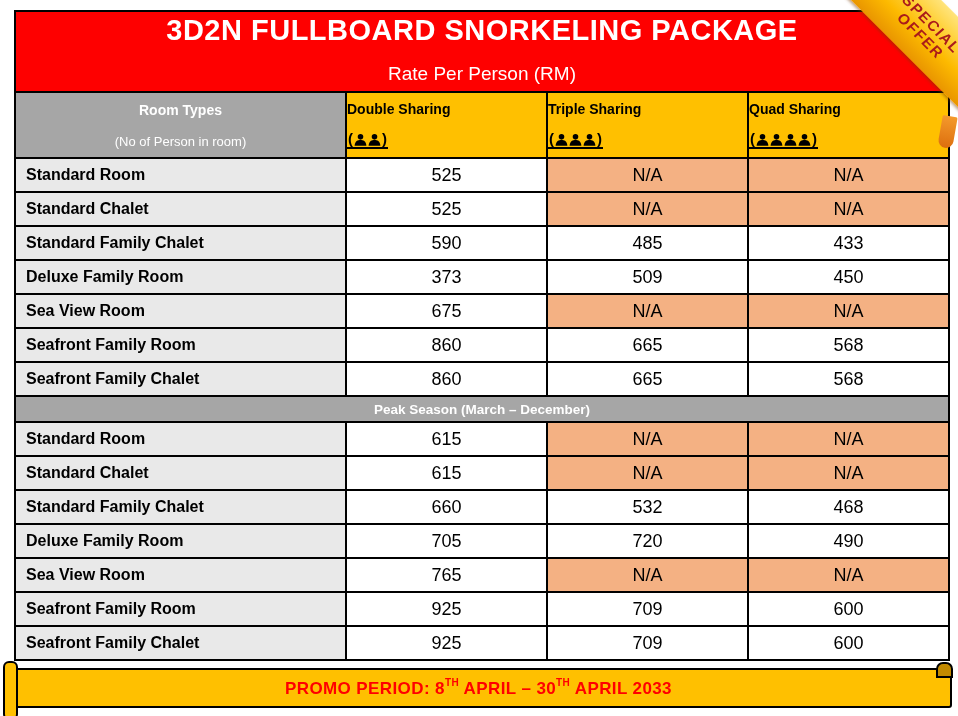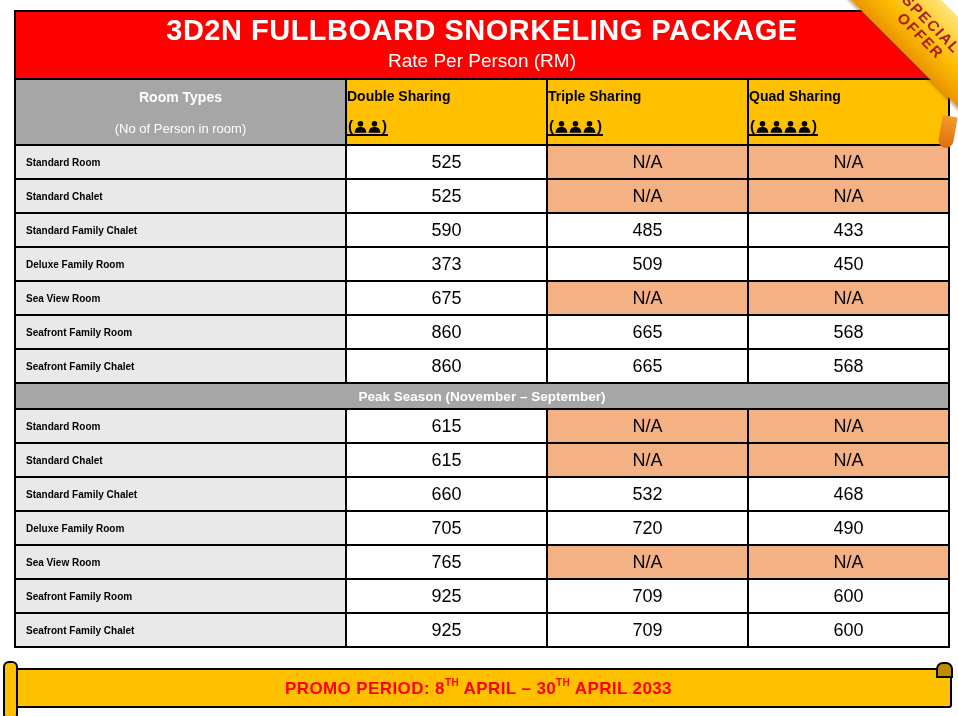--- a/index.html
+++ b/index.html
@@ -17,21 +17,21 @@
   col.c-rate { width:201px; }
 
   
   td.banner {
     background:var(--banner_red,#FE0000);
     height:68px; text-align:center; vertical-align:middle; padding:2px 0 6px 0;
   }
   .pkg-title {
     color:#fff; font-weight:bold; font-size:29px; letter-spacing:.5px; line-height:1.15;
   }
-  .pkg-subtitle { color:#fff; font-weight:normal; font-size:19px; margin-top:3px; }
+  .pkg-subtitle { color:#fff; font-weight:normal; font-size:19px; margin-top:16px; }
 
   
   th.room-head {
     background:var(--header_gray,#A6A6A6); color:#fff; height:66px;
     font-size:14px; vertical-align:middle; text-align:center; font-weight:bold;
   }
   .room-head .sub { font-weight:normal; font-size:13px; margin-top:16px; }
   th.gold-head {
     background:var(--gold,#FFC000); color:#000; height:66px;
     font-size:14px; font-weight:bold; text-align:left; vertical-align:middle;
@@ -45,21 +45,21 @@
 
   
   td.season {
     background:var(--header_gray,#A6A6A6); color:#fff; height:26px;
     text-align:center; font-weight:bold; font-size:13.5px; vertical-align:middle;
   }
 
   
   td.room {
     background:var(--row_gray,#E9E9E9); height:34px; padding-left:10px;
-    font-weight:bold; font-size:10px; color:#000; vertical-align:middle;
+    font-weight:bold; font-size:16px; color:#000; vertical-align:middle;
   }
   td.rate {
     background:#fff; text-align:center; vertical-align:middle;
     font-weight:normal; font-size:18px; color:#000;
   }
   td.rate.na { background:var(--na_orange,#F4B183); }
 
   
   .corner-ribbon { position:absolute; top:0; right:0; width:124px; height:124px; overflow:hidden; z-index:6; }
   .corner-band {
@@ -215,21 +215,21 @@
           <td class="rate">665</td>
           <td class="rate">568</td>
         </tr>
         <tr>
           <td class="room">Seafront Family Chalet</td>
           <td class="rate">860</td>
           <td class="rate">665</td>
           <td class="rate">568</td>
         </tr>
         <tr>
-          <td class="season" colspan="4">Peak Season (November – September)</td>
+          <td class="season" colspan="4">Peak Season (March – December)</td>
         </tr>
         <tr>
           <td class="room">Standard Room</td>
           <td class="rate">615</td>
           <td class="rate na">N/A</td>
           <td class="rate na">N/A</td>
         </tr>
         <tr>
           <td class="room">Standard Chalet</td>
           <td class="rate">615</td>

